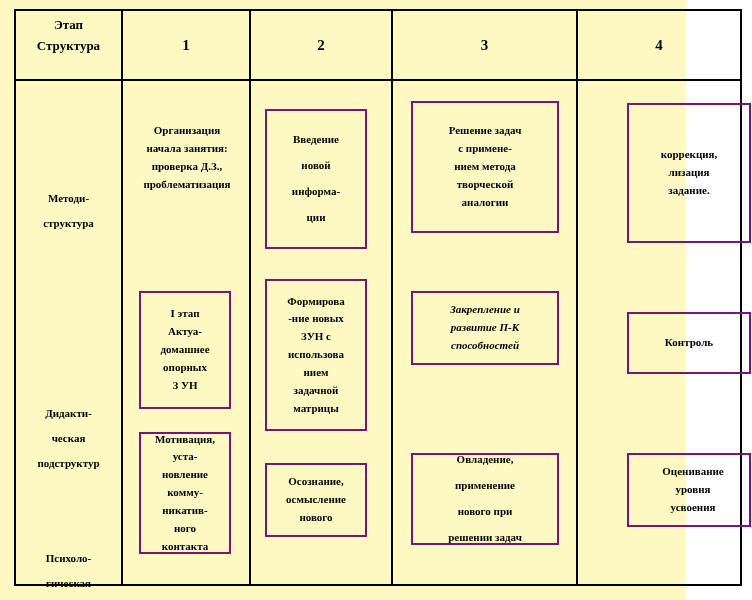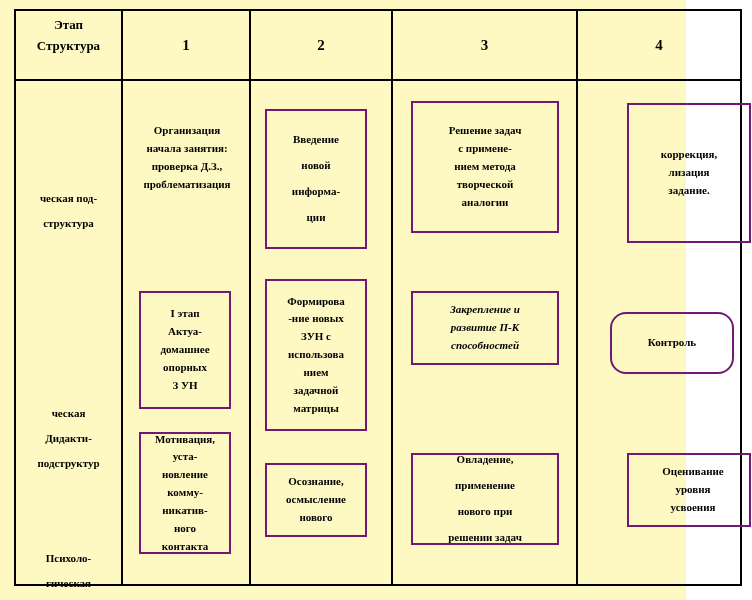--- a/index.html
+++ b/index.html
@@ -112,26 +112,26 @@
     </div>
     <div class="hdr-cell">
       <span class="hdr-num">3</span>
     </div>
     <div class="hdr-cell">
       <span class="hdr-num">4</span>
     </div>
 
     <div class="bodycol" id="col-labels">
         <div class="rowlabel" style="top: 105px;">
-          <span>ческая под-</span>
+          <span>Методи-</span>
           <span>структура</span>
         </div>
         <div class="rowlabel" style="top: 320px;">
+          <span>Дидакти-</span>
           <span>ческая</span>
-          <span>Дидакти-</span>
           <span>подструктур</span>
         </div>
         <div class="rowlabel" style="top: 465px;">
           <span>Психоло-</span>
           <span>гическая</span>
           <span>подструктура</span>
         </div>
       </div>
     <div class="bodycol" id="col-1">
         <div class="cellbox plain" style="top: 18px; left: 6px; width: 116px; height: 118px;">
@@ -198,21 +198,21 @@
           <span>нового при</span>
           <span>решении задач</span>
         </div>
       </div>
     <div class="bodycol" id="col-4">
         <div class="cellbox boxed" style="top: 22px; left: 21px; width: 124px; height: 140px;">
           <span>коррекция,</span>
           <span>лизация</span>
           <span>задание.</span>
         </div>
-        <div class="cellbox boxed" style="top: 231px; left: 4px; width: 124px; height: 62px; border-radius: 16px;">
+        <div class="cellbox boxed" style="top: 231px; left: 21px; width: 124px; height: 62px;">
           <span>Контроль</span>
         </div>
         <div class="cellbox boxed" style="top: 372px; left: 21px; width: 124px; height: 74px; padding-left: 10px;">
           <span>Оценивание</span>
           <span>уровня</span>
           <span>усвоения</span>
         </div>
       </div>
 
   </div>

